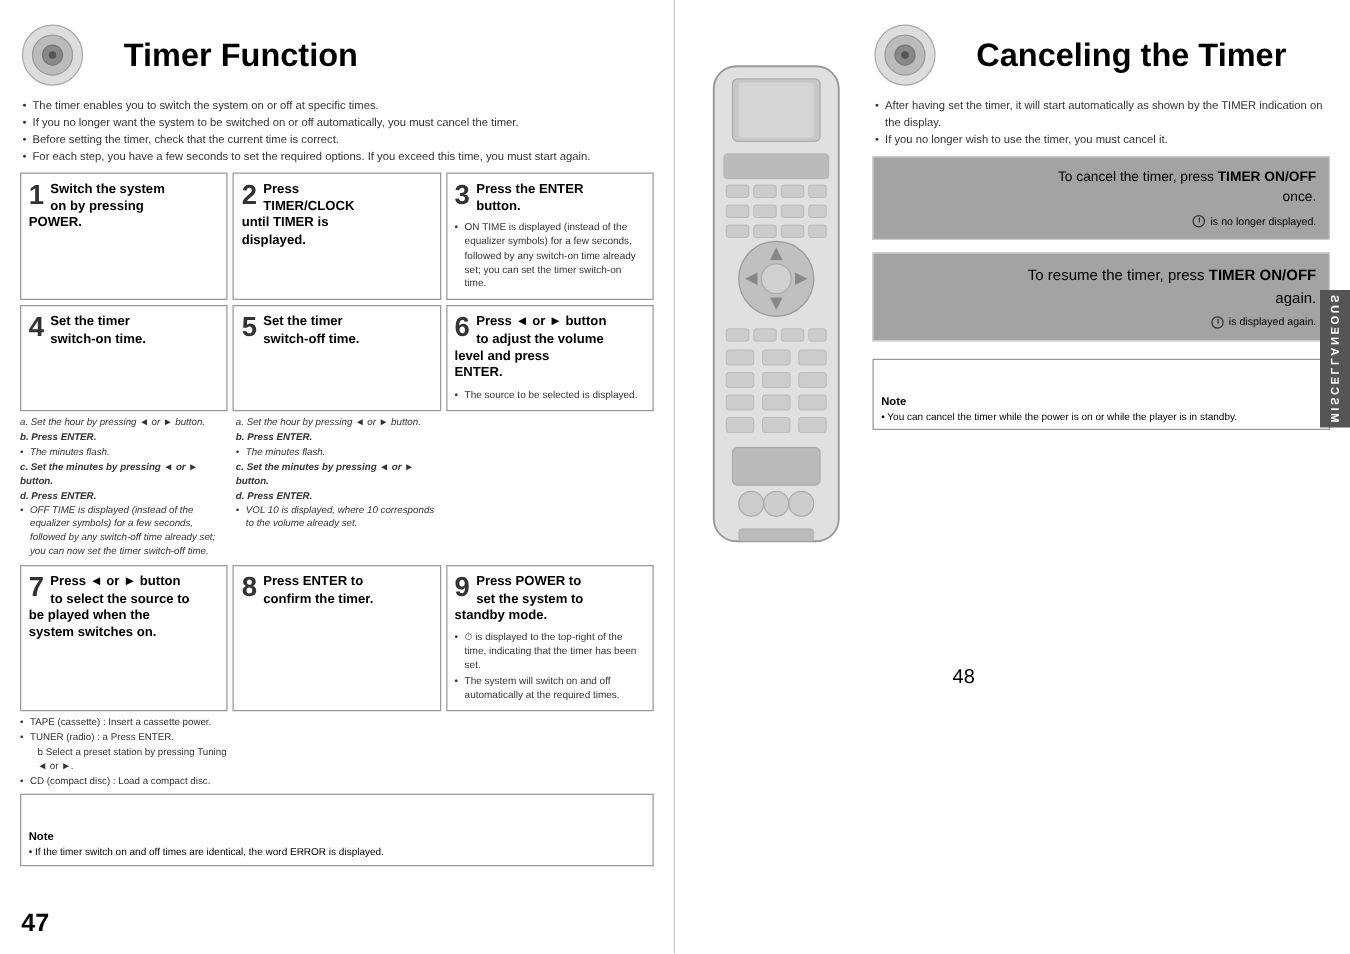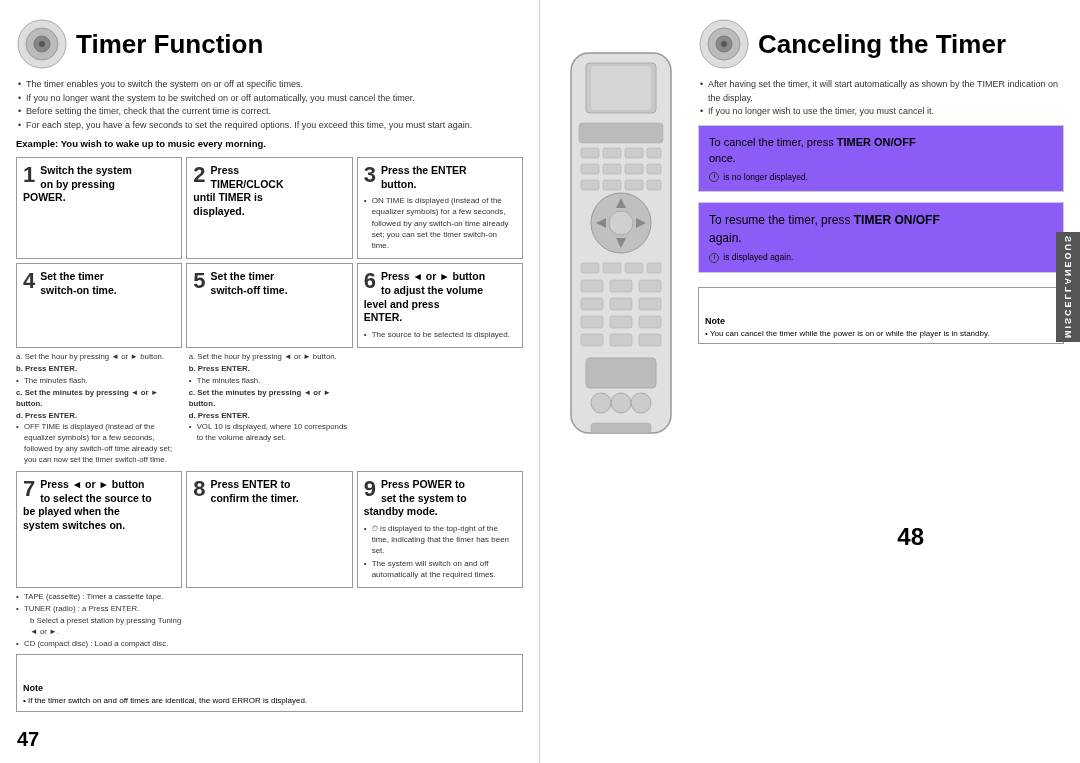--- a/index.html
+++ b/index.html
@@ -36,20 +36,21 @@
       width: 52px;
       height: 52px;
       margin-right: 8px;
       flex-shrink: 0;
     }
     .section-title {
       font-size: 26px;
       font-weight: bold;
       color: #000;
       line-height: 1.1;
+      margin-left: 23px;
     }
     .section-subtitle-bullets {
       font-size: 9px;
       color: #333;
       margin-bottom: 6px;
       line-height: 1.5;
     }
     .section-subtitle-bullets p {
       padding-left: 10px;
       position: relative;
@@ -148,26 +149,27 @@
       flex-direction: column;
     }
     .remote-container {
       width: 130px;
       flex-shrink: 0;
       display: flex;
       justify-content: center;
       padding-top: 30px;
     }
     .cancel-box {
-      background: #8b5cf6;
+      background: #a3a3a3;
       border: 1px solid #ccc;
       padding: 8px 10px;
       margin-bottom: 10px;
       font-size: 10.5px;
       line-height: 1.5;
+      text-align: right;
     }
     .cancel-box-detail {
       font-size: 8.5px;
       margin-top: 5px;
       line-height: 1.4;
     }
     .clock-icon {
       display: inline-block;
       width: 10px;
       height: 10px;
@@ -226,21 +228,20 @@
     <div class="section-title">Timer Function</div>
   </div>
 
   <div class="section-subtitle-bullets">
     <p>The timer enables you to switch the system on or off at specific times.</p>
     <p>If you no longer want the system to be switched on or off automatically, you must cancel the timer.</p>
     <p>Before setting the timer, check that the current time is correct.</p>
     <p>For each step, you have a few seconds to set the required options. If you exceed this time, you must start again.</p>
   </div>
 
-  <div class="example-text">Example: You wish to wake up to music every morning.</div>
 
   <div class="steps-grid">
 
     <div class="step-box">
       <span class="step-number">1</span>
       <div class="step-content">
         Switch the system<br>on by pressing<br><span class="emphasis">POWER</span>.
       </div>
     </div>
 
@@ -282,21 +283,21 @@
       <span class="step-number">6</span>
       <div class="step-content">
         Press ◄ or ► button<br>to adjust the volume<br>level and press<br><span class="emphasis">ENTER</span>.
       </div>
       <div class="step-notes">
         <p>The source to be selected is displayed.</p>
       </div>
     </div>
   </div>
 
-  <div style="display:grid;grid-template-columns:1fr 1fr 1fr;gap:11px;margin-bottom:4px;">
+  <div style="display:grid;grid-template-columns:1fr 1fr 1fr;gap:11px;margin-bottom:4px;font-style:italic;">
 
     <div class="step-detail-notes">
       <p style="padding-left:0;font-weight:normal;" class="bold-label">a. Set the hour by pressing ◄ or ► button.</p>
       <p style="padding-left:0;" class="bold-label"><b>b. Press ENTER.</b></p>
       <p>The minutes flash.</p>
       <p style="padding-left:0;" class="bold-label">c. Set the minutes by pressing ◄ or ► button.</p>
       <p style="padding-left:0;" class="bold-label"><b>d. Press ENTER.</b></p>
       <p>OFF TIME is displayed (instead of the equalizer symbols) for a few seconds, followed by any switch-off time already set; you can now set the timer switch-off time.</p>
     </div>
 
@@ -334,21 +335,21 @@
       </div>
       <div class="step-notes">
         <p>⏱ is displayed to the top-right of the time, indicating that the timer has been set.</p>
         <p>The system will switch on and off automatically at the required times.</p>
       </div>
     </div>
   </div>
 
   <div style="display:grid;grid-template-columns:1fr 1fr 1fr;gap:4px;margin-bottom:4px;">
     <div class="step-detail-notes">
-      <p>TAPE (cassette) : Timer a cassette tape.</p>
+      <p>TAPE (cassette) : Insert a cassette power.</p>
       <p>TUNER (radio) : a Press ENTER.</p>
       <p class="sub">b Select a preset station by pressing Tuning ◄ or ►.</p>
       <p>CD (compact disc) : Load a compact disc.</p>
     </div>
     <div></div>
     <div></div>
   </div>
 
   <div class="note-box">
     <div class="note-title">Note</div>
@@ -452,19 +453,19 @@
       <div class="cancel-box-detail">
         <span class="clock-icon"></span> is displayed again.
       </div>
     </div>
 
     <div class="note-box">
       <div class="note-title">Note</div>
       <div class="note-text">• You can cancel the timer while the power is on or while the player is in standby.</div>
     </div>
 
-    <div class="page-number-right" style="position:relative;margin-top:auto;padding-top:20px;font-size:24px;font-weight:bold;text-align:right;padding-right:60px;">48</div>
+    <div class="page-number-right" style="position:relative;margin-top:auto;padding-top:20px;font-size:16px;font-weight:normal;text-align:center;padding-right:60px;">48</div>
   </div>
 
   <div style="position:absolute;right:0;top:50%;transform:translateY(-50%);background:#555;color:#fff;font-size:9px;font-weight:bold;letter-spacing:2px;width:24px;height:110px;display:flex;align-items:center;justify-content:center;writing-mode:vertical-lr;text-orientation:mixed;transform:translateY(-50%) scaleX(-1);">
     <span style="transform:rotate(180deg);display:block;">MISCELLANEOUS</span>
   </div>
 </div>
 
 </body></html>

